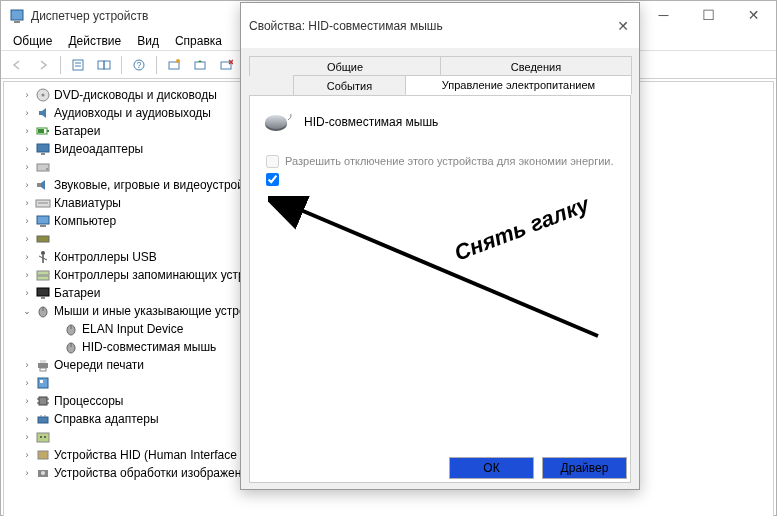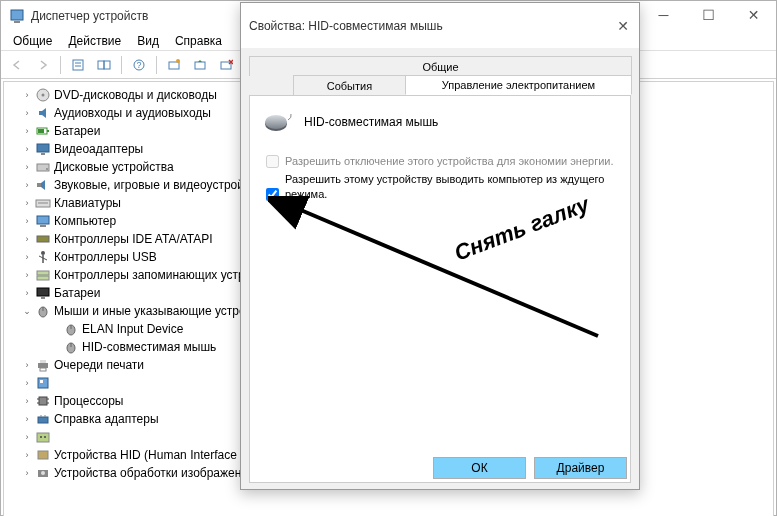--- a/index.html
+++ b/index.html
@@ -45,21 +45,21 @@
 .dev-row { display: flex; align-items: center; margin-bottom: 18px; }
 .dev-icon { width: 32px; height: 24px; margin-right: 10px; }
 
 .chk-row { display: flex; align-items: flex-end; padding: 2px 4px; font-size: 11px; line-height: 1.3; }
 .chk-row input { margin: 1px 6px 0 0; }
 .chk-row.disabled { color: #888; }
 
 .arrow-annot { position: absolute; left: 18px; top: 100px; width: 360px; height: 160px; pointer-events: none; }
 
 .dlg-buttons { position: absolute; bottom: 10px; right: 12px; display: flex; gap: 8px; }
-.btn { width: 93px; height: 22px; background: #7dd3fc; border: 1px solid #adadad; font-size: 12px; display: flex; align-items: center; justify-content: center; }
+.btn { width: 85px; height: 22px; background: #1d4ed8; border: 1px solid #adadad; font-size: 12px; display: flex; align-items: center; justify-content: center; }
 </style>
 </head>
 <body>
 
 <div class="dm-window">
   <div class="titlebar">
     <span class="app-icon">
       <svg width="16" height="16">
           <rect x="2" y="2" width="12" height="10" fill="#6aa4d8" stroke="#2a5b8a"></rect>
           <rect x="5" y="13" width="6" height="2" fill="#888"></rect>
@@ -184,21 +184,20 @@
     <span class="lbl">Видеоадаптеры</span>
   </div>
       <div class="tree-item lvl1">
     <span class="arrow">›</span>
     <span class="icn">
           <svg width="16" height="16">
             <rect x="2" y="5" width="12" height="7" fill="#ccc" stroke="#888"></rect>
             <circle cx="12" cy="10" r="1" fill="#888"></circle>
           </svg>
         </span>
-    <span class="lbl">Дисковые устройства</span>
   </div>
       <div class="tree-item lvl1">
     <span class="arrow">›</span>
     <span class="icn">
           <svg width="16" height="16">
             <rect x="2" y="6" width="4" height="4" fill="#888"></rect>
             <path d="M6 6 L10 3 L10 13 L6 10 Z" fill="#4a80b0"></path>
           </svg>
         </span>
     <span class="lbl">Звуковые, игровые и видеоустройства</span>
@@ -223,21 +222,20 @@
         </span>
     <span class="lbl">Компьютер</span>
   </div>
       <div class="tree-item lvl1">
     <span class="arrow">›</span>
     <span class="icn">
           <svg width="16" height="16">
             <rect x="2" y="5" width="12" height="6" fill="#8a8a40" stroke="#666"></rect>
           </svg>
         </span>
-    <span class="lbl">Контроллеры IDE ATA/ATAPI</span>
   </div>
       <div class="tree-item lvl1">
     <span class="arrow">›</span>
     <span class="icn">
           <svg width="16" height="16">
             <circle cx="8" cy="4" r="2" fill="#555"></circle>
             <line x1="8" y1="6" x2="8" y2="14" stroke="#555" stroke-width="1.5"></line>
             <line x1="8" y1="9" x2="4" y2="7" stroke="#555"></line>
             <line x1="8" y1="9" x2="12" y2="11" stroke="#555"></line>
           </svg>
@@ -372,20 +370,21 @@
 
 <div class="dlg">
   <div class="dlg-title">
     <span>Свойства: HID-совместимая мышь</span>
     <span class="spacer"></span>
     <span class="x">✕</span>
   </div>
   <div class="tabs">
     <div class="tab-row">
       <div class="tab">Общие</div>
+      <div class="tab">Сведения</div>
     </div>
     <div class="tab-row tab-row2">
       <div class="tab" style="flex:0 0 33.4%">События</div>
       <div class="tab active" style="flex:1">Управление электропитанием</div>
     </div>
     <div class="tab-body">
       <div class="dev-row">
         <span class="dev-icon">
           <svg width="32" height="24" viewBox="0 0 32 24">
             <ellipse cx="14" cy="14" rx="11" ry="7" fill="#5a5f66"></ellipse>
@@ -401,21 +400,20 @@
         </span>
         <span>HID-совместимая мышь</span>
       </div>
 
       <label class="chk-row disabled">
         <input type="checkbox" disabled="" style="">
         <span>Разрешить отключение этого устройства для экономии энергии.</span>
       </label>
       <label class="chk-row">
         <input type="checkbox" checked="" style="">
-        <span>Разрешить этому устройству выводить компьютер из ждущего режима.</span>
       </label>
 
       <svg class="arrow-annot" viewBox="0 0 360 160">
         <defs>
           <marker id="ah" markerWidth="12" markerHeight="12" refX="2" refY="5" orient="auto">
             <path d="M0 0 L12 5 L0 10 Z" fill="#000"></path>
           </marker>
         </defs>
         <line x1="330" y1="140" x2="28" y2="12" stroke="#000" stroke-width="4" marker-end="url(#ah)"></line>
         <text x="190" y="65" font-size="22" font-weight="bold" font-style="italic" fill="#000" transform="rotate(-21 190 65)" id="annot-text">Снять галку</text>

